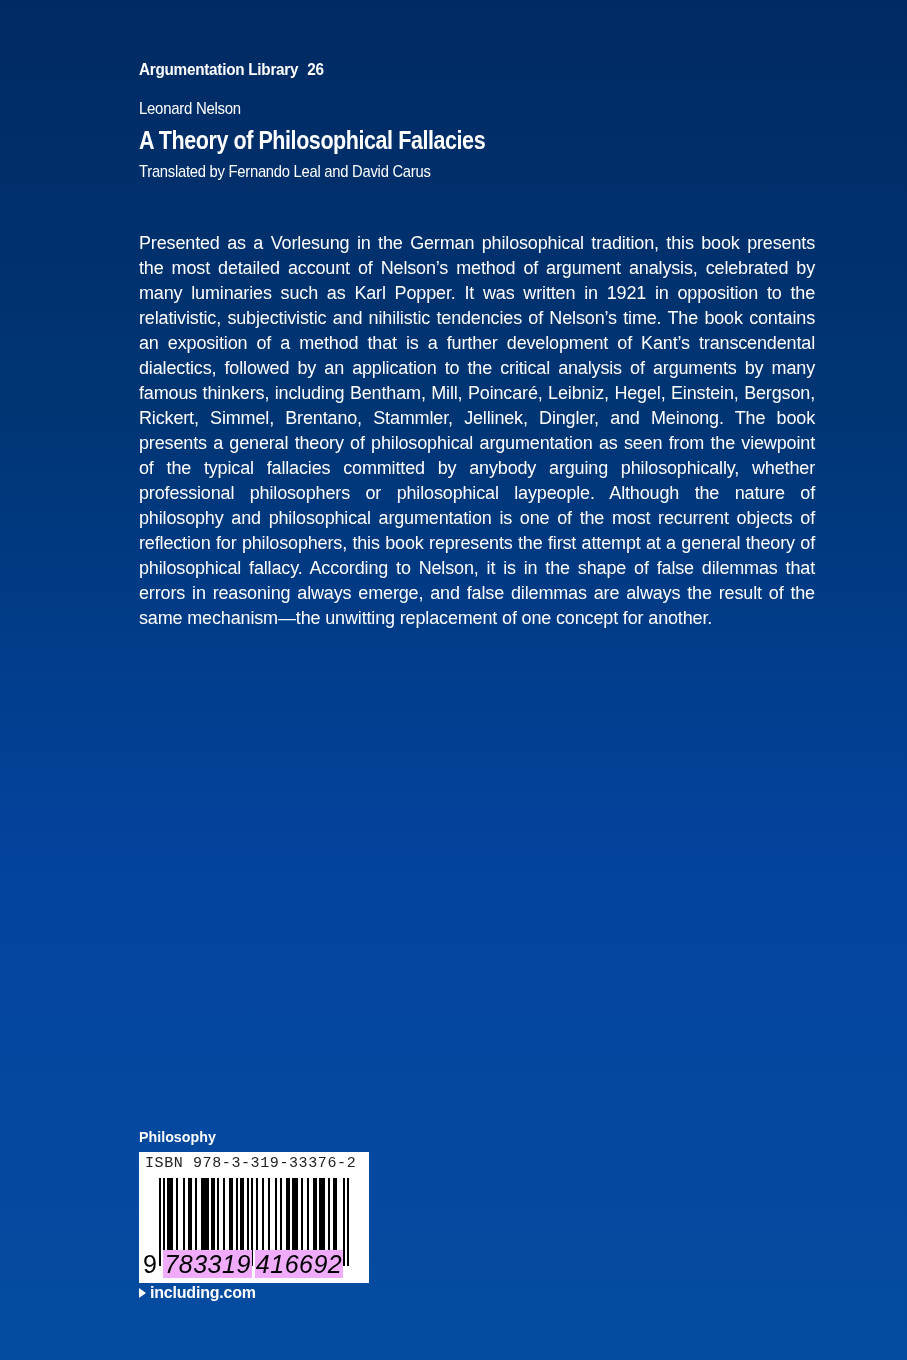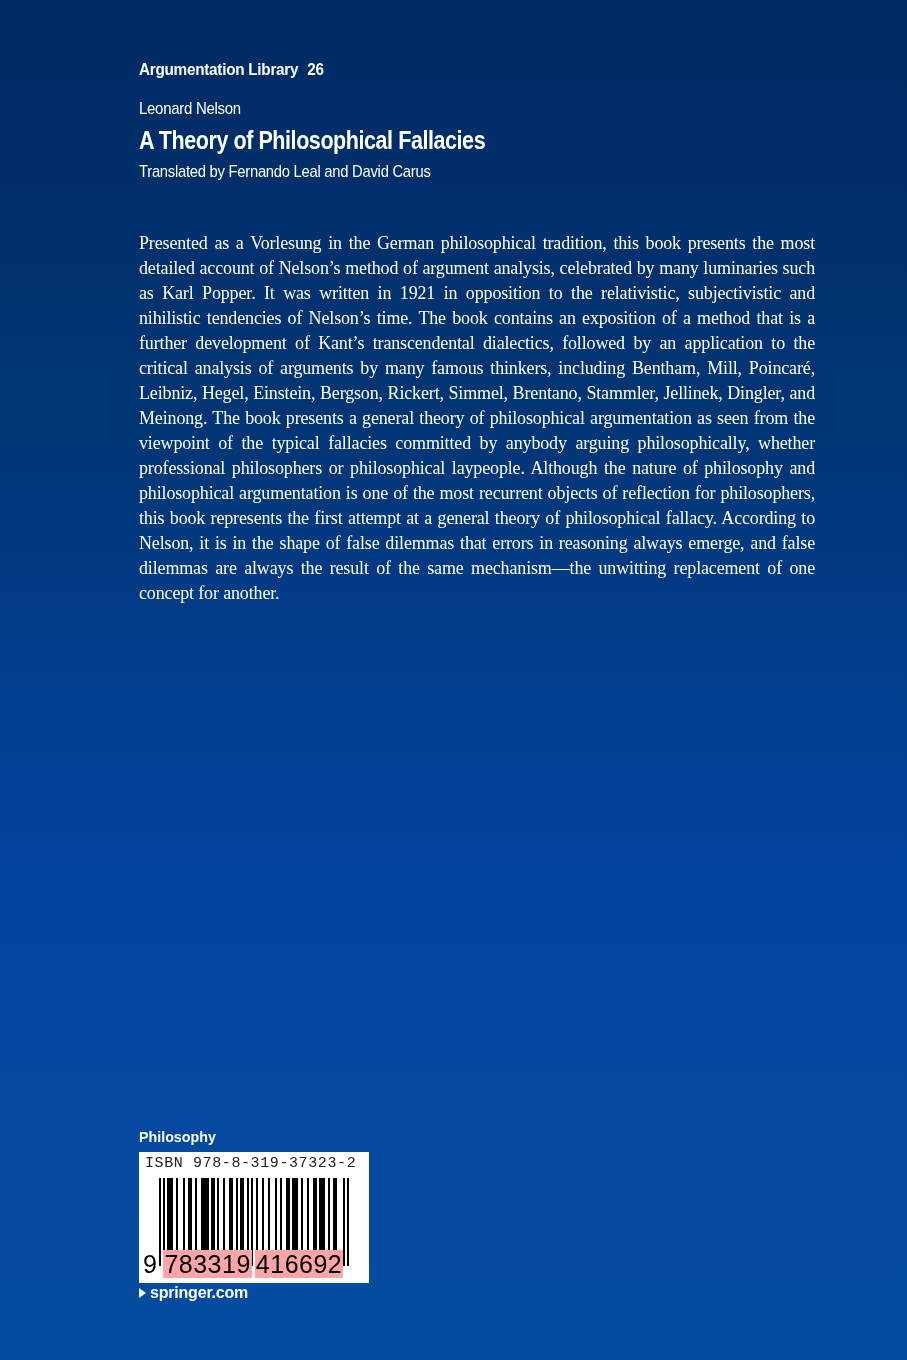--- a/index.html
+++ b/index.html
@@ -31,21 +31,21 @@
   }
   .translator {
     position: absolute; left: 139px; top: 162px;
     font-family: "Liberation Sans", sans-serif;
     font-size: 17px; letter-spacing: -0.3px;
     transform: scaleX(0.87); transform-origin: left top;
     white-space: nowrap;
   }
   .blurb {
     position: absolute; left: 139px; top: 231px; width: 676px;
-    font-family: Liberation Serif, serif;
+    font-family: Liberation Sans, sans-serif;
     font-size: 18px; line-height: 25px;
     text-align: justify; letter-spacing: -0.15px;
     margin: 0;
   }
   .subject {
     position: absolute; left: 139px; top: 1128px;
     font-family: "Liberation Sans", sans-serif;
     font-weight: bold; font-size: 15.5px;
     transform: scaleX(0.92); transform-origin: left top;
   }
@@ -64,21 +64,21 @@
     position: absolute; left: 20px; top: 26px; width: 192px; height: 88px;
   }
   .digits {
     position: absolute; left: 4px; top: 98px;
     font-family: "Liberation Sans", sans-serif;
     font-size: 25px; letter-spacing: 0.5px; color: #000;
     white-space: nowrap;
   }
   .digits .lead { margin-right: 6px; }
   .digits .mid { margin-left: 3px; }
-  .digits-bg { background: #fca5a5; padding: 0 1px; }
+  .digits-bg { background: #f0abfc; padding: 0 1px; font-style: italic; }
   .springer {
     position: absolute; left: 139px; top: 1284px;
     font-family: "Liberation Sans", sans-serif;
     font-weight: bold; font-size: 16px; letter-spacing: -0.2px;
     display: flex; align-items: center; gap: 4px;
   }
   .arrow {
     width: 0; height: 0;
     border-top: 5px solid transparent; border-bottom: 5px solid transparent;
     border-left: 7px solid #ffffff;
@@ -94,21 +94,21 @@
 
 <div class="author">Leonard Nelson</div>
 <div class="title">A Theory of Philosophical Fallacies</div>
 <div class="translator">Translated by Fernando Leal and David Carus</div>
 
 <p class="blurb">Presented as a Vorlesung in the German philosophical tradition, this book presents the most detailed account of Nelson’s method of argument analysis, celebrated by many luminaries such as Karl Popper. It was written in 1921 in opposition to the relativistic, subjectivistic and nihilistic tendencies of Nelson’s time. The book contains an exposition of a method that is a further development of Kant’s transcendental dialectics, followed by an application to the critical analysis of arguments by many famous thinkers, including Bentham, Mill, Poincaré, Leibniz, Hegel, Einstein, Bergson, Rickert, Simmel, Brentano, Stammler, Jellinek, Dingler, and Meinong. The book presents a general theory of philosophical argumentation as seen from the viewpoint of the typical fallacies committed by anybody arguing philosophically, whether professional philosophers or philosophical laypeople. Although the nature of philosophy and philosophical argumentation is one of the most recurrent objects of reflection for philosophers, this book represents the first attempt at a general theory of philosophical fallacy. According to Nelson, it is in the shape of false dilemmas that errors in reasoning always emerge, and false dilemmas are always the result of the same mechanism—the unwitting replacement of one concept for another.</p>
 
 <div class="subject">Philosophy</div>
 
 <div class="barcode-box">
-  <div class="isbn-text">ISBN 978-8-319-37323-2</div>
+  <div class="isbn-text">ISBN 978-3-319-33376-2</div>
   <svg class="bars" viewBox="0 0 192 88" preserveAspectRatio="none">
     <g fill="#000">
 
       <rect x="0" y="0" width="2" height="88"></rect>
       <rect x="4" y="0" width="2" height="88"></rect>
 
       <rect x="8" y="0" width="6" height="80"></rect>
       <rect x="17" y="0" width="2" height="80"></rect>
       <rect x="24" y="0" width="2" height="80"></rect>
       <rect x="29" y="0" width="4" height="80"></rect>
@@ -142,14 +142,14 @@
       <rect x="188" y="0" width="2" height="88"></rect>
     </g>
   </svg>
   <div class="digits">
     <span class="lead">9</span><span class="digits-bg">783319</span><span class="mid digits-bg">416692</span>
   </div>
 </div>
 
 <div class="springer">
   <span class="arrow"></span>
-  <span>springer.com</span>
+  <span>including.com</span>
 </div>
 
 </body></html>

